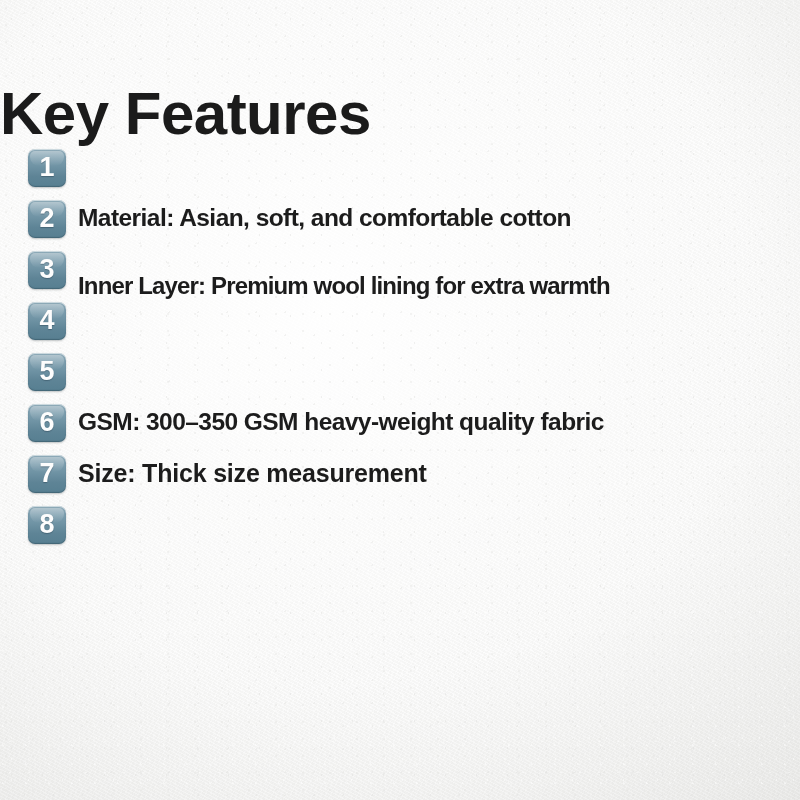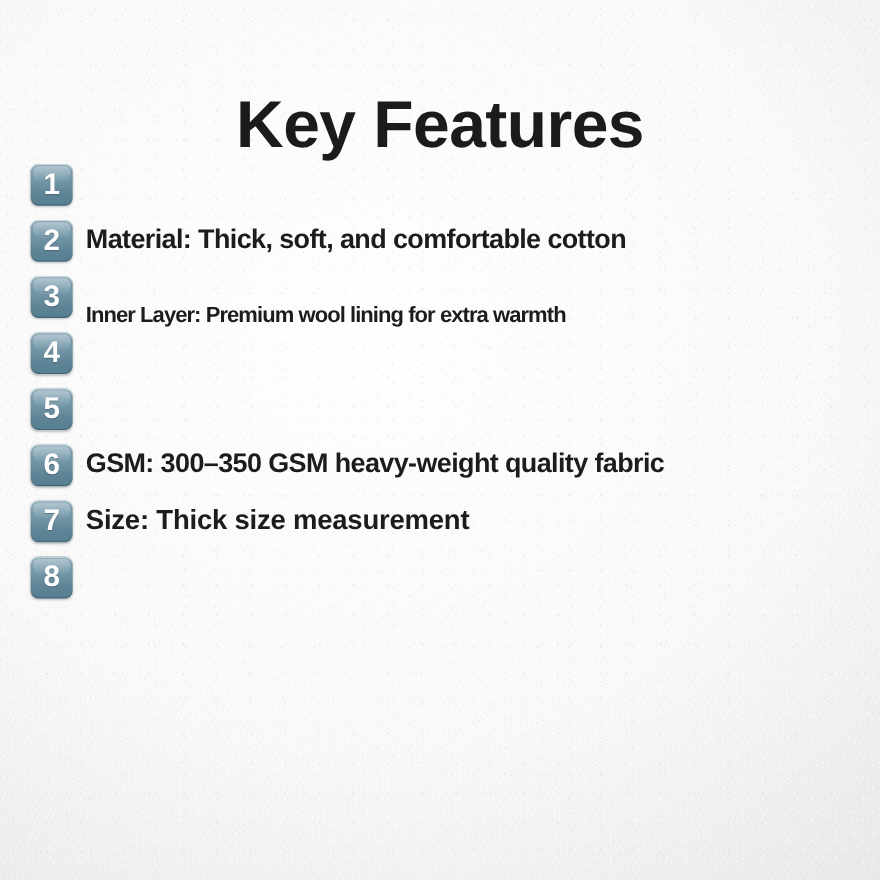--- a/index.html
+++ b/index.html
@@ -61,21 +61,20 @@
       radial-gradient(circle at 23% 48%, rgba(226,226,224,0.7) 0 1px, transparent 1px);
     background-size: 23px 19px, 31px 27px, 17px 21px, 29px 23px, 19px 31px, 27px 17px;
   }
 
   
   .title {
     position: absolute;
     left: 0;
     right: 0;
     top: 44px;
-    text-align: center;
     font-family: "Liberation Sans", sans-serif;
     font-size: 60px;
     font-weight: 700;
     letter-spacing: -0.5px;
     color: #1b1b1b;
     line-height: 1.0;
     white-space: nowrap;
   }
 
   
@@ -149,21 +148,21 @@
     letter-spacing: -0.2px;
     white-space: nowrap;
     line-height: 1.1;
   }
   
   .feature-row[data-len="long"] .feature-text {
     font-size: 24.5px;
     letter-spacing: -0.55px;
   }
   .feature-row[data-len="xlong"] .feature-text {
-    font-size: 20px;
+    font-size: 24px;
     letter-spacing: -0.85px;
     margin-top: 34px;
   }
 </style>
 </head>
 <body>
 
 <div id="poster">
 
   <div id="grain"></div>
@@ -175,21 +174,21 @@
     <div class="feature-row" data-len="short">
       <div class="badge">
         <span class="badge-num">1</span>
       </div>
     </div>
 
     <div class="feature-row" data-len="long">
       <div class="badge">
         <span class="badge-num">2</span>
       </div>
-      <span class="feature-text">Material: Thick, soft, and comfortable cotton</span>
+      <span class="feature-text">Material: Asian, soft, and comfortable cotton</span>
     </div>
 
     <div class="feature-row" data-len="xlong">
       <div class="badge">
         <span class="badge-num">3</span>
       </div>
       <span class="feature-text">Inner Layer: Premium wool lining for extra warmth</span>
     </div>
 
     <div class="feature-row" data-len="xlong">

